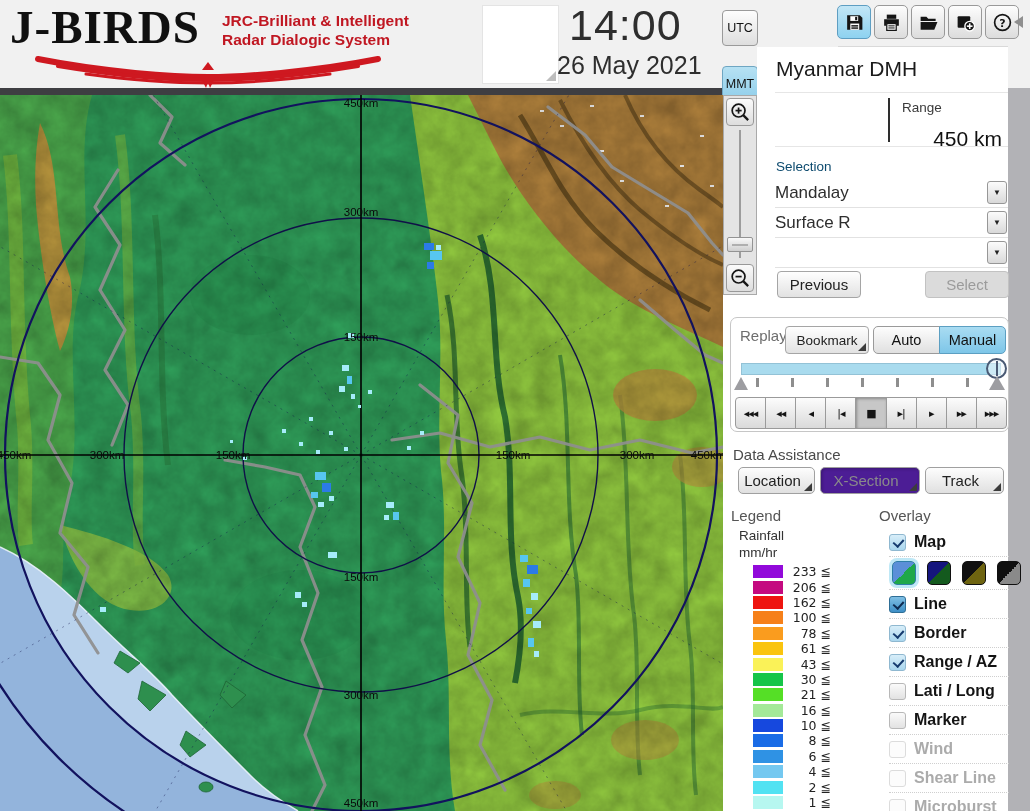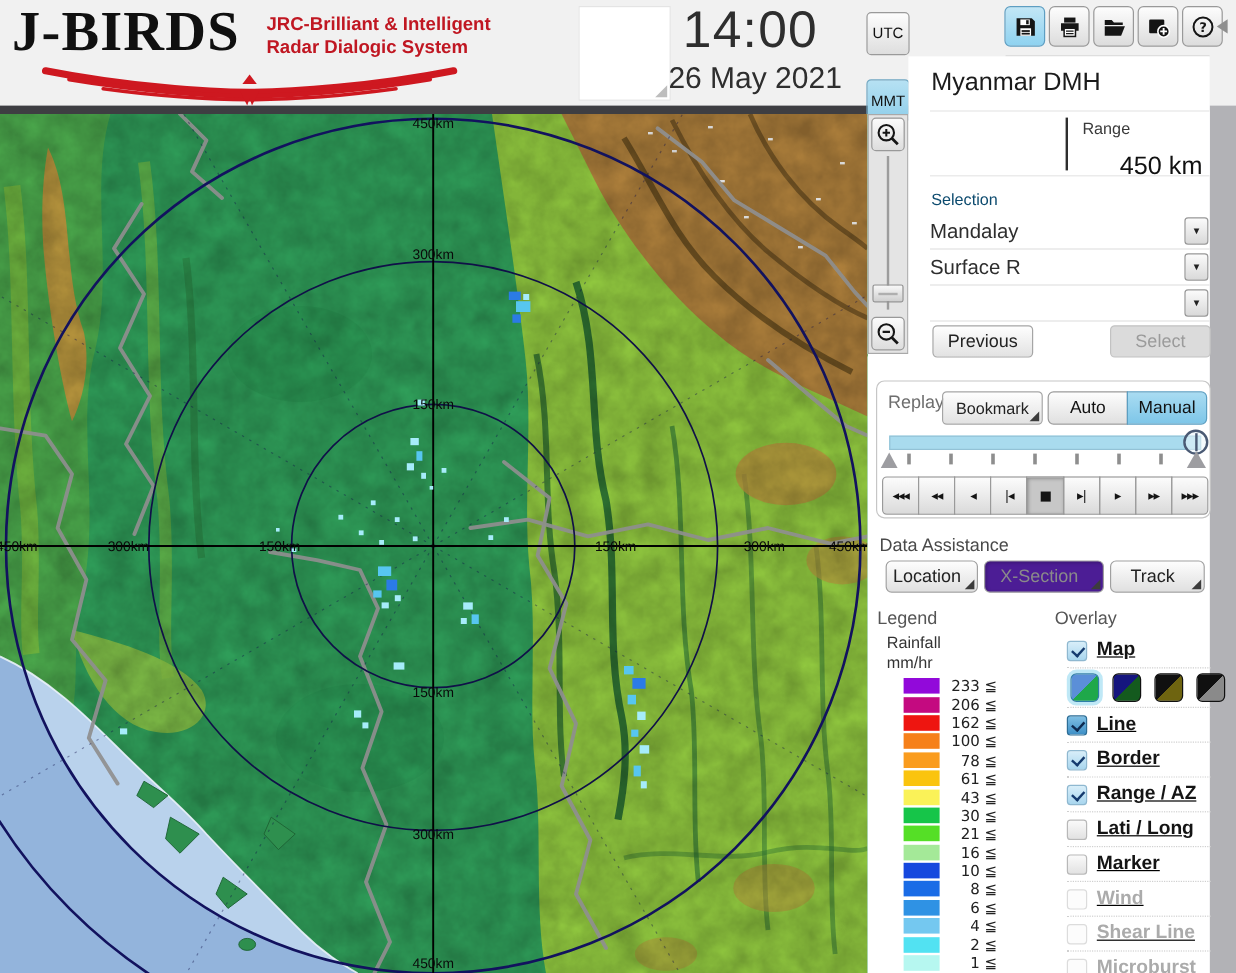--- a/index.html
+++ b/index.html
@@ -127,21 +127,21 @@
   .legend-label{position:absolute;left:731px;top:507px;font-size:15px;color:#555;}
   .overlay-label{position:absolute;left:879px;top:507px;font-size:15px;color:#555;}
   .legend-unit{position:absolute;left:739px;top:528px;font-size:13.5px;color:#333;line-height:1.25;}
   #legend-rows{position:absolute;left:739px;top:564px;width:92px;}
   .lg-row{display:flex;align-items:center;height:15.4px;padding-left:14px;}
   .lg-sw{width:30px;height:13px;flex:none;}
   .lg-val{width:58px;text-align:right;font-size:12.5px;color:#222;
           font-family:"DejaVu Sans",sans-serif;white-space:nowrap;}
 
   #overlay-rows{position:absolute;left:889px;top:528px;width:120px;}
-  .ov-row{display:flex;align-items:center;gap:8px;height:29px;border-bottom:1px dotted #CFCFCF;text-decoration:underline;}
+  .ov-row{display:flex;align-items:center;gap:8px;height:29px;border-bottom:1px dotted #CFCFCF;}
   .ov-label{font-size:16px;font-weight:bold;color:#141414;white-space:nowrap;}
   .ov-row.disabled .ov-label{color:#ABABAB;}
   .cb{width:17px;height:17px;border-radius:3px;position:relative;flex:none;
       border:1px solid #8FB8D0;background:linear-gradient(#D8EEF9,#A9D6EE);}
   .cb.dark{background:linear-gradient(#7FBFE4,#3E8FC6);border-color:#2E6E96;}
   .cb.chk::after{content:"";position:absolute;left:4.5px;top:2.5px;width:5px;height:8px;
                  border-right:2.6px solid #153A6E;border-bottom:2.6px solid #153A6E;
                  transform:rotate(42deg);}
   .cb.dark.chk::after{border-color:#0E2A50;}
   .cb.un{background:linear-gradient(#FAFAFA,#E2E2E2);border-color:#B8B8B8;}

